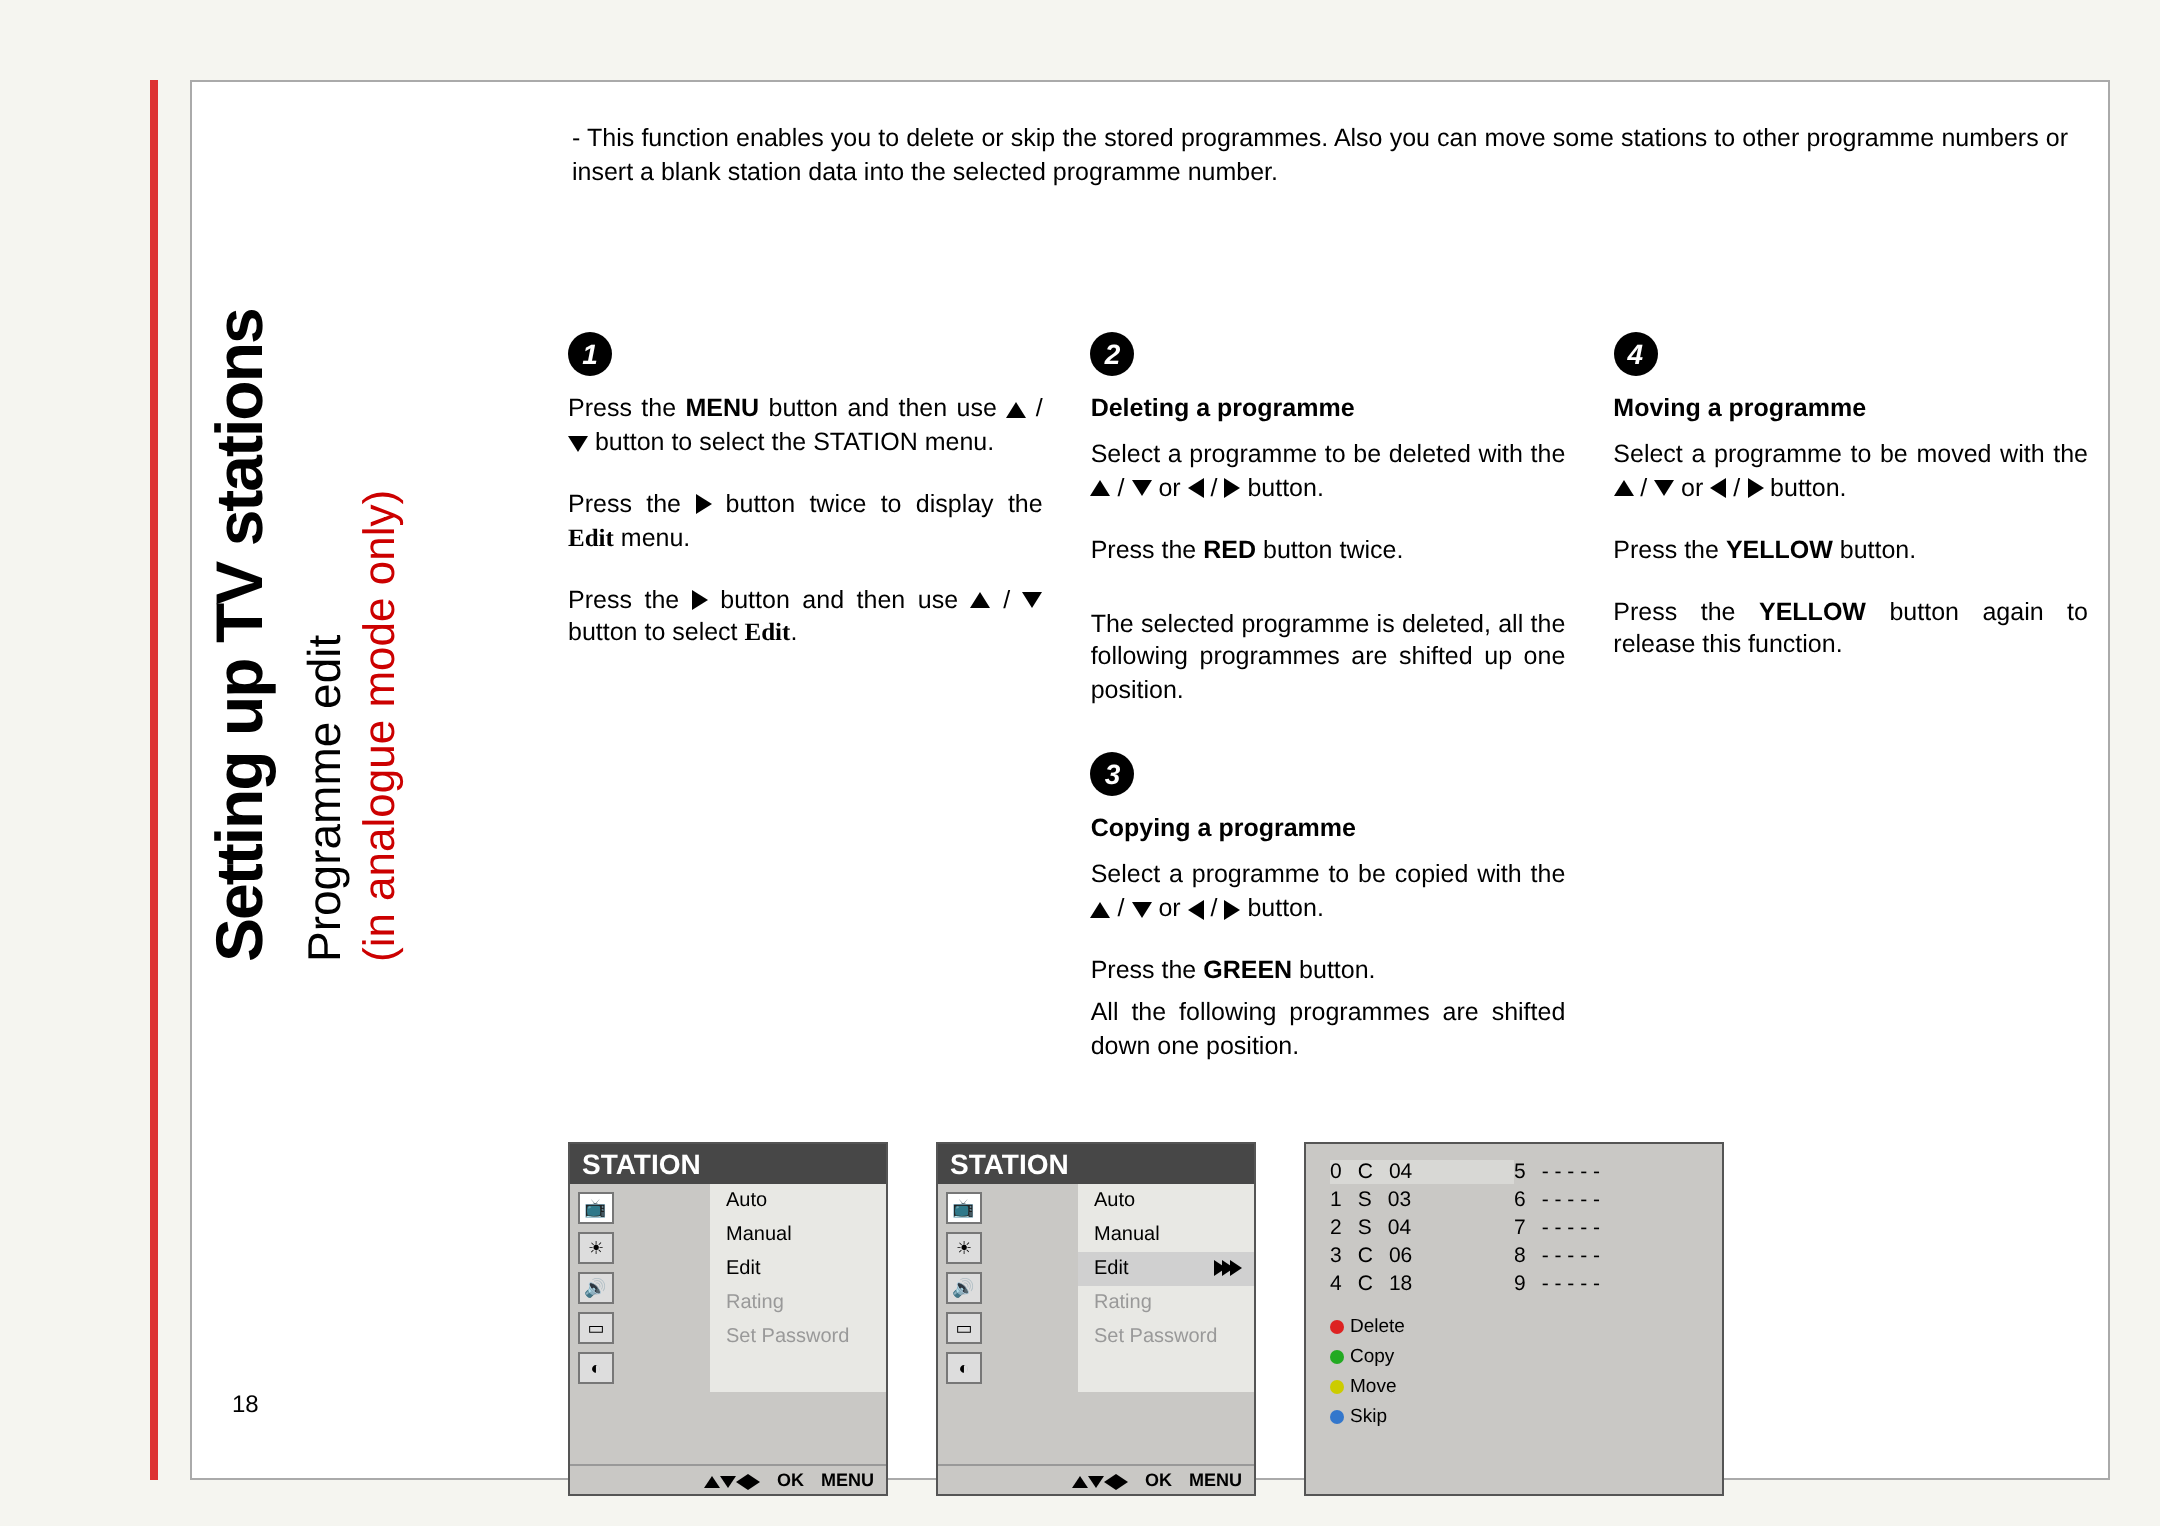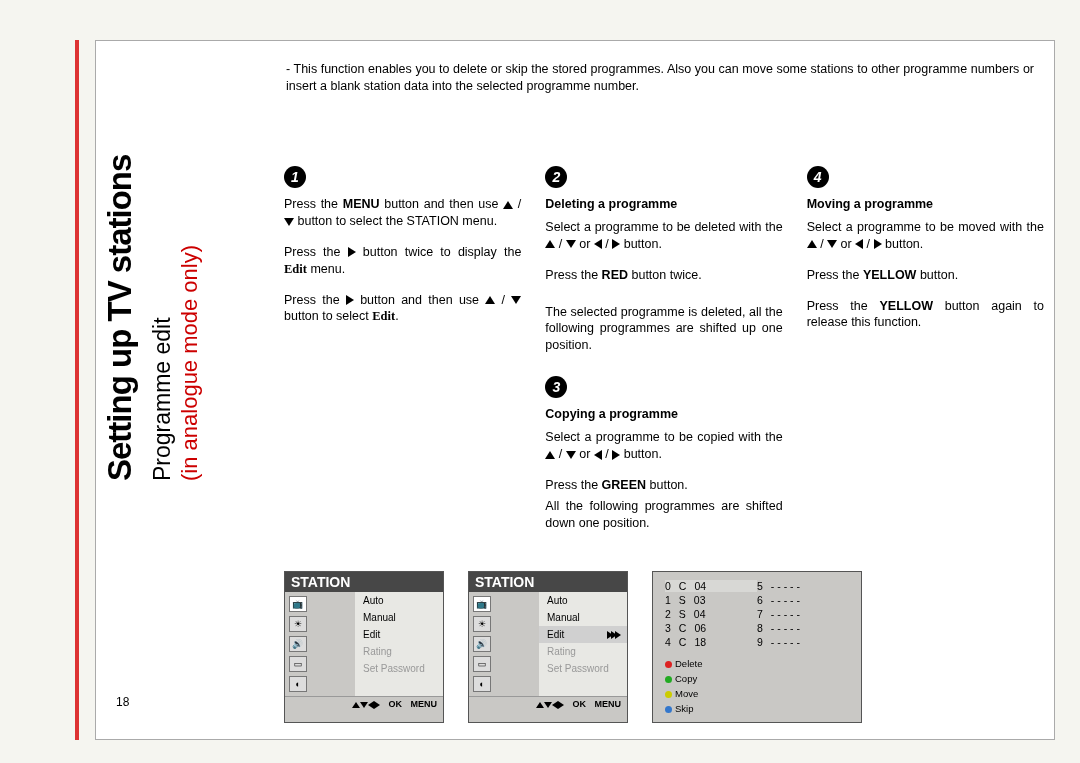--- a/index.html
+++ b/index.html
@@ -135,21 +135,21 @@
     text-align: left;
   }
   .osd .body { display: flex; }
   .osd .icons { width: 26px; background: #c9c8c5; display:flex; flex-direction:column; align-items:center; padding:4px 0; gap:4px; }
   .osd .icon-box { width:18px; height:16px; border:1px solid #777; background:#ddd; display:flex; align-items:center; justify-content:center; font-size:9px; }
   .osd .icon-box.active { background:#fff; }
   .osd .osd-items { flex:1; background:#e8e8e4;margin-left:44px; }
   .osd .osd-item { padding: 1px 8px; font-size: 10px; line-height:1.5; display:flex; justify-content:space-between; align-items:center;}
   .osd .osd-item.greyed { color:#999; }
   .osd .osd-item.hl { background:#d0d0d0; }
-  .osd .footer { background:#c9c8c5; padding:2px 6px; font-size:9px; text-align:right; border-top:1px solid #999; }
+  .osd .footer { background:#c9c8c5; padding:2px 6px; font-size:9px; text-align:right; border-top:1px solid #999;margin-top:36px; }
   .osd .footer .fn { margin-left:6px; font-weight:bold;}
 
   
   .proglist {
     width: 210px;
     background: #c9c8c5;
     border: 1px solid #555;
     font-size: 10.5px;
     padding: 8px 12px;
   }

